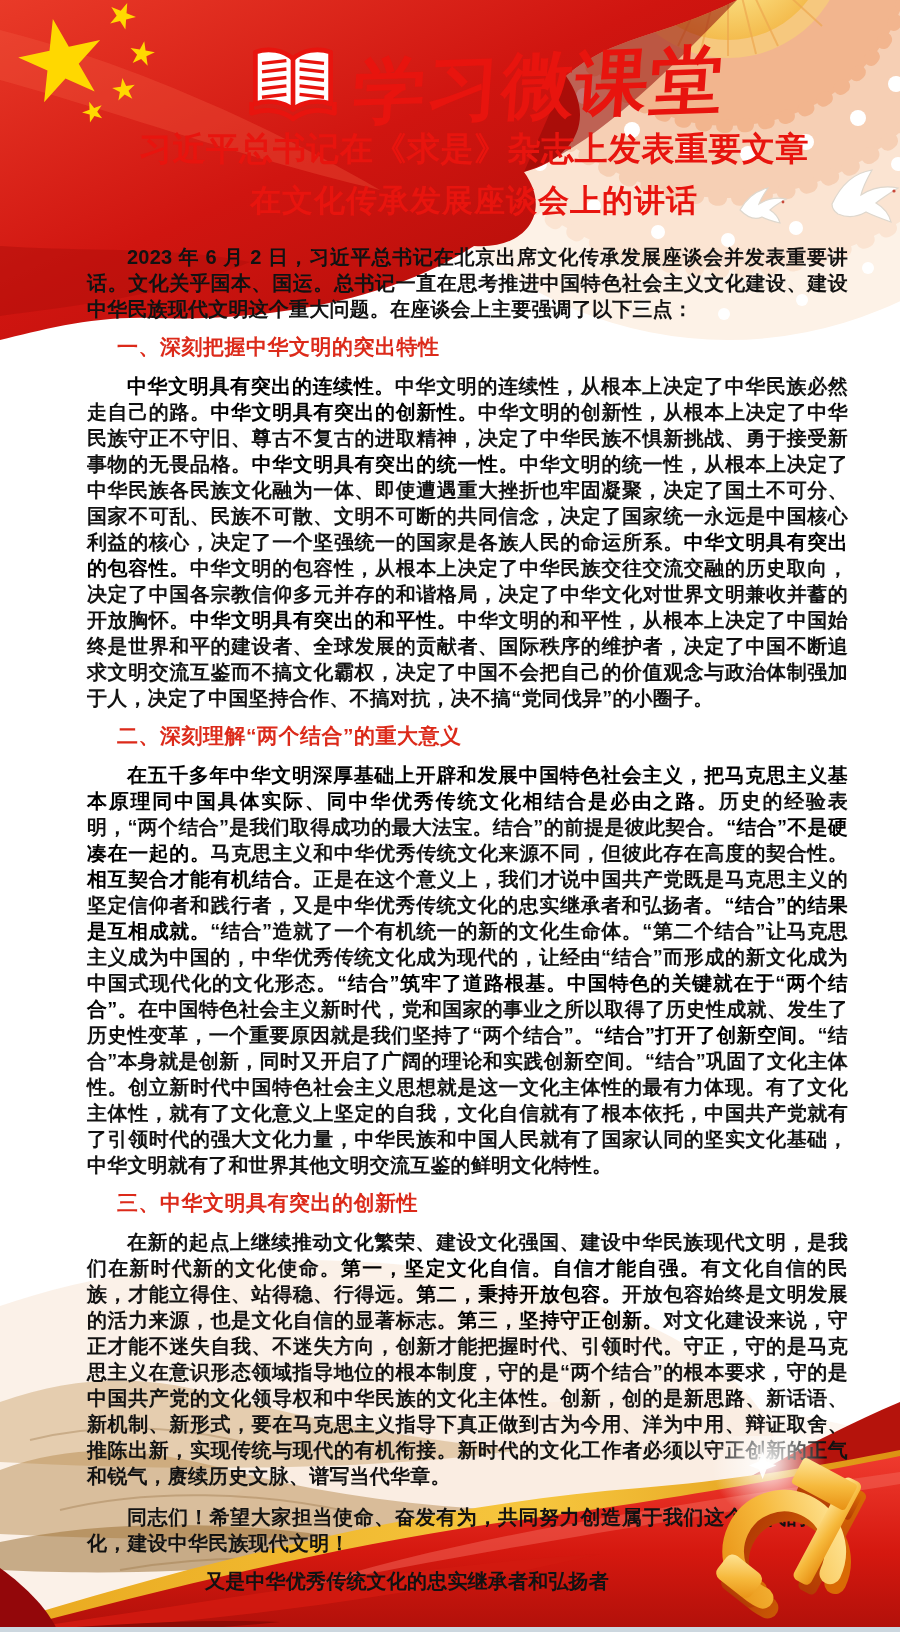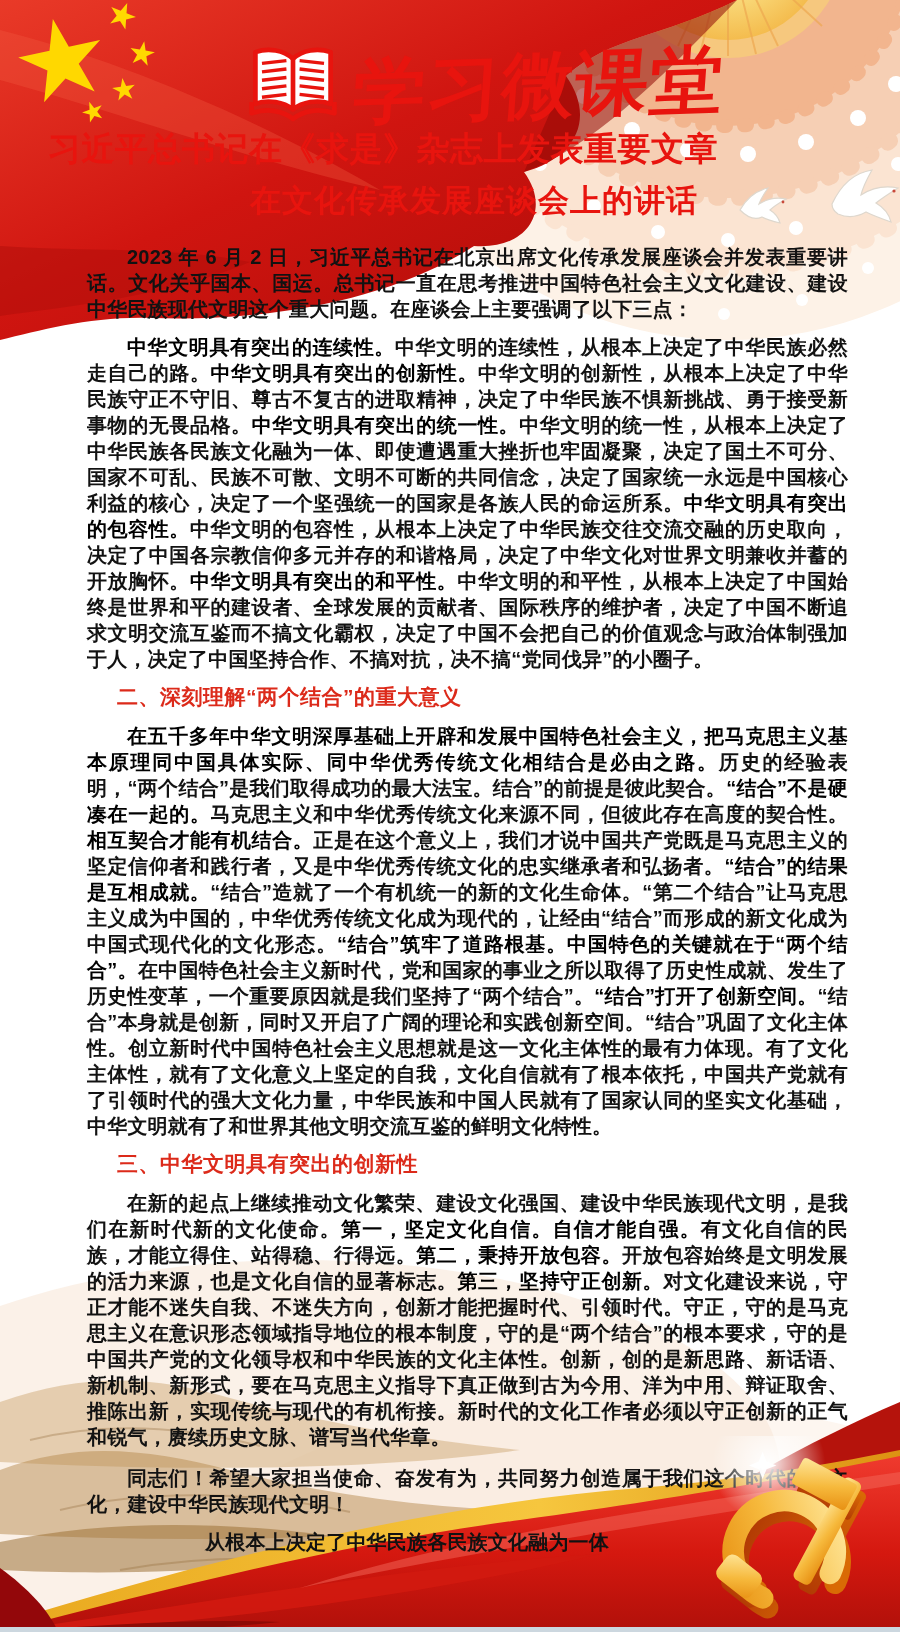--- a/index.html
+++ b/index.html
@@ -9,21 +9,21 @@
   
   .sunburst{position:absolute;top:0;right:0;width:900px;height:430px;z-index:0;pointer-events:none;}
   .flag{position:absolute;top:0;left:0;width:745px;height:345px;z-index:1;pointer-events:none;}
   .doves{position:absolute;top:158px;left:720px;width:180px;height:90px;z-index:2;pointer-events:none;}
 
   .header{position:relative;width:900px;height:230px;z-index:3;}
   .logo-row{position:absolute;left:246px;top:40px;display:flex;align-items:center;}
   .book-icon{width:94px;height:82px;margin-right:14px;}
   .logo-text{font-size:72px;line-height:90px;font-weight:bold;color:#e8140e;
              transform:skewX(-6deg) rotate(-2deg);letter-spacing:2px;white-space:nowrap;}
-  .title1{position:absolute;top:127px;left:0;width:900px;text-align:left;padding-left:48px;box-sizing:border-box;
+  .title1{position:absolute;top:127px;left:0;width:900px;text-align:center;padding-left:48px;box-sizing:border-box;
           font-size:33px;font-weight:bold;color:#e8140e;letter-spacing:0.5px;}
   .title2{position:absolute;top:180px;left:0;width:900px;text-align:center;padding-left:48px;box-sizing:border-box;
           font-size:31px;font-weight:bold;color:#e8140e;letter-spacing:1px;}
 
   
   .article{position:relative;z-index:3;padding:2px 40px 0 75px;}
   .article p{margin:12px;text-indent:2em;font-size:20px;line-height:26px;font-weight:bold;
              color:#121212;text-align:justify;letter-spacing:0.2px;}
   .article p.gap{margin-top:15px;}
   .article h2{margin:12px 0 13px 0;padding-left:2em;font-size:21px;line-height:26px;
@@ -159,27 +159,28 @@
         </g>
       </svg>
       <div class="logo-text">学习微课堂</div>
     </div>
     <div class="title1">习近平总书记在《求是》杂志上发表重要文章</div>
     <div class="title2">在文化传承发展座谈会上的讲话</div>
   </div>
 
   <div class="article">
     <p><span>2023 年 6 月 2 日，习近平总书记在北京出席文化传承发展座谈会并发表重要讲话。文化关乎国本、国运。总书记一直在思考推进中国特色社会主义文化建设、建设中华民族现代文明这个重大问题。在座谈会上主要强调了以下三点：</span></p>
+    <h2>一、深刻把握中华文明的突出特性</h2>
     <p><span class="red">中华文明具有突出的连续性。</span><span>中华文明的连续性，从根本上决定了中华民族必然走自己的路。</span><span class="red">中华文明具有突出的创新性。</span><span>中华文明的创新性，从根本上决定了中华民族守正不守旧、尊古不复古的进取精神，决定了中华民族不惧新挑战、勇于接受新事物的无畏品格。</span><span class="red">中华文明具有突出的统一性。</span><span>中华文明的统一性，从根本上决定了中华民族各民族文化融为一体、即使遭遇重大挫折也牢固凝聚，决定了国土不可分、国家不可乱、民族不可散、文明不可断的共同信念，决定了国家统一永远是中国核心利益的核心，决定了一个坚强统一的国家是各族人民的命运所系。</span><span class="red">中华文明具有突出的包容性。</span><span>中华文明的包容性，从根本上决定了中华民族交往交流交融的历史取向，决定了中国各宗教信仰多元并存的和谐格局，决定了中华文化对世界文明兼收并蓄的开放胸怀。</span><span class="red">中华文明具有突出的和平性。</span><span>中华文明的和平性，从根本上决定了中国始终是世界和平的建设者、全球发展的贡献者、国际秩序的维护者，决定了中国不断追求文明交流互鉴而不搞文化霸权，决定了中国不会把自己的价值观念与政治体制强加于人，决定了中国坚持合作、不搞对抗，决不搞“党同伐异”的小圈子。</span></p>
     <h2>二、深刻理解“两个结合”的重大意义</h2>
     <p><span class="red">在五千多年中华文明深厚基础上开辟和发展中国特色社会主义，把马克思主义基本原理同中国具体实际、同中华优秀传统文化相结合是必由之路。</span><span>历史的经验表明，“两个结合”是我们取得成功的最大法宝。结合”的前提是彼此契合。</span><span class="red">“结合”不是硬凑在一起的。</span><span>马克思主义和中华优秀传统文化来源不同，但彼此存在高度的契合性。</span><span class="red">相互契合才能有机结合。</span><span>正是在这个意义上，我们才说中国共产党既是马克思主义的坚定信仰者和践行者，又是中华优秀传统文化的忠实继承者和弘扬者。</span><span class="red">“结合”的结果是互相成就。</span><span>“结合”造就了一个有机统一的新的文化生命体。“第二个结合”让马克思主义成为中国的，中华优秀传统文化成为现代的，让经由“结合”而形成的新文化成为中国式现代化的文化形态。</span><span class="red">“结合”筑牢了道路根基。中国特色的关键就在于“两个结合”。</span><span>在中国特色社会主义新时代，党和国家的事业之所以取得了历史性成就、发生了历史性变革，一个重要原因就是我们坚持了“两个结合”。</span><span class="red">“结合”打开了创新空间。</span><span>“结合”本身就是创新，同时又开启了广阔的理论和实践创新空间。“结合”巩固了文化主体性。创立新时代中国特色社会主义思想就是这一文化主体性的最有力体现。有了文化主体性，就有了文化意义上坚定的自我，文化自信就有了根本依托，中国共产党就有了引领时代的强大文化力量，中华民族和中国人民就有了国家认同的坚实文化基础，中华文明就有了和世界其他文明交流互鉴的鲜明文化特性。</span></p>
     <h2>三、中华文明具有突出的创新性</h2>
     <p><span>在新的起点上继续推动文化繁荣、建设文化强国、建设中华民族现代文明，是我们在新时代新的文化使命。</span><span class="red">第一，坚定文化自信。自信才能自强。</span><span>有文化自信的民族，才能立得住、站得稳、行得远。</span><span class="red">第二，秉持开放包容。</span><span>开放包容始终是文明发展的活力来源，也是文化自信的显著标志。</span><span class="red">第三，坚持守正创新。</span><span>对文化建设来说，守正才能不迷失自我、不迷失方向，创新才能把握时代、引领时代。守正，守的是马克思主义在意识形态领域指导地位的根本制度，守的是“两个结合”的根本要求，守的是中国共产党的文化领导权和中华民族的文化主体性。创新，创的是新思路、新话语、新机制、新形式，要在马克思主义指导下真正做到古为今用、洋为中用、辩证取舍、推陈出新，实现传统与现代的有机衔接。新时代的文化工作者必须以守正创新的正气和锐气，赓续历史文脉、谱写当代华章。</span></p>
     <p class="gap"><span>同志们！希望大家担当使命、奋发有为，共同努力创造属于我们这个时代的新文化，建设中华民族现代文明！</span></p>
-    <p class="signature">从根本上决定了中华民族各民族文化融为一体</p>
+    <p class="signature">又是中华优秀传统文化的忠实继承者和弘扬者</p>
   </div>
 
   <svg class="mountains" viewBox="0 0 900 492">
     <ellipse cx="300" cy="330" rx="480" ry="210" fill="#f7e3d2" opacity="0.5"></ellipse>
     <ellipse cx="620" cy="420" rx="420" ry="160" fill="#f9e9da" opacity="0.4"></ellipse>
     <path d="M0,262 C90,230 160,238 230,258 C320,282 420,300 520,310 C380,330 180,332 0,322 Z" fill="#caa26a" opacity="0.45"></path>
     <path d="M0,330 C80,300 150,310 230,330 C330,356 440,370 560,372 C420,400 200,404 0,394 Z" fill="#b78b4f" opacity="0.5"></path>
     <path d="M0,402 C120,376 260,382 380,404 C280,432 120,436 0,430 Z" fill="#9c7136" opacity="0.55"></path>
     <path d="M420,430 C540,408 700,410 830,436 C700,462 520,464 420,454 Z" fill="#c29a5d" opacity="0.4"></path>
     <g stroke="#8a6230" stroke-width="2" fill="none" opacity="0.3">

